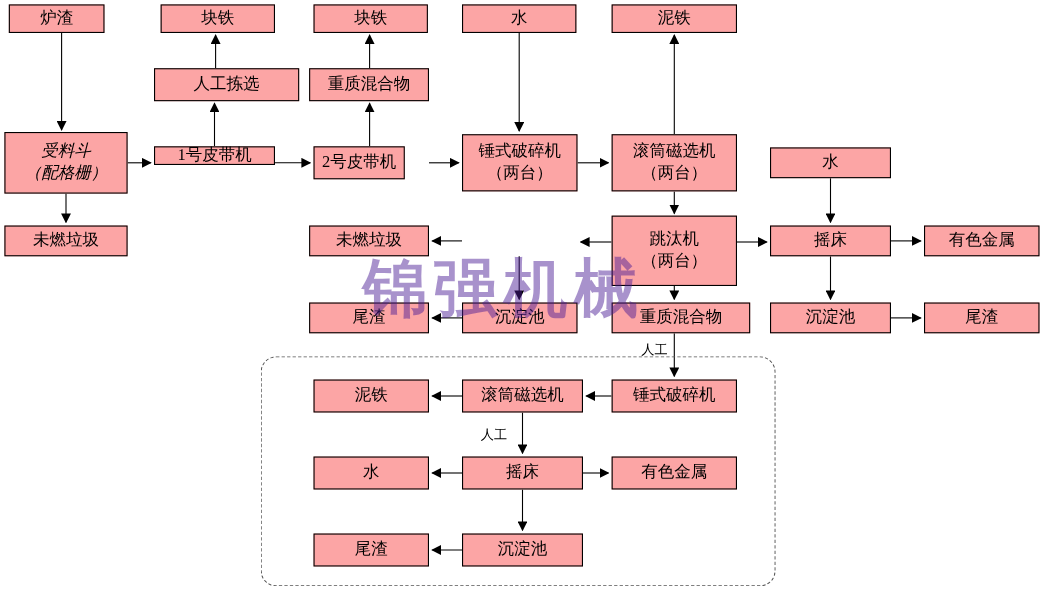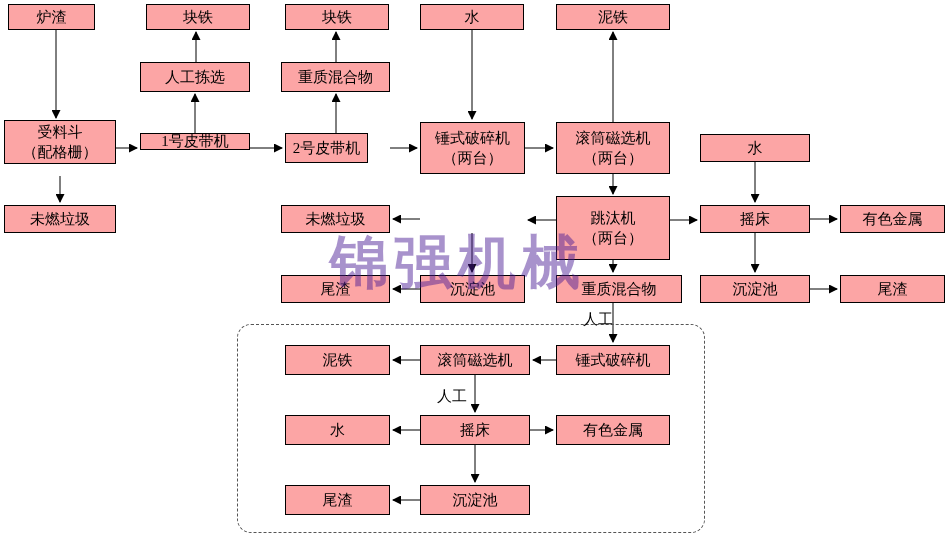--- a/index.html
+++ b/index.html
@@ -7,21 +7,21 @@
     position:relative; width:950px; height:537px; background:#ffffff;
     font-family:"Liberation Serif","DejaVu Serif",serif; color:#000;
     overflow:hidden;
   }
   .node {
     position:absolute; box-sizing:border-box; border:1px solid #000;
     background:#fca5a5; display:flex; align-items:center; justify-content:center;
     text-align:center; font-size:15px; line-height:1.35; white-space:pre-line;
     z-index:2;
   }
-  .annotation { position:absolute; font-size:15px; z-index:3; }
+  .annotation { position:absolute; font-size:12px; z-index:3; }
   .dashed-group {
     position:absolute; box-sizing:border-box; border:1px dashed #555;
     border-radius:14px; background:transparent; z-index:1;
   }
   svg.arrows { position:absolute; left:0; top:0; z-index:1; }
   .watermark {
     position:absolute; left:330px; top:224px; font-size:58px; font-weight:bold;
     color:#4c1d95; opacity:0.48; letter-spacing:6px; z-index:5;
     pointer-events:none; font-family:"Liberation Serif","DejaVu Serif",serif;
   }
@@ -73,24 +73,24 @@
   </svg>
 
   <div class="dashed-group" style="left:237px; top:324px; width:468px; height:209px;"></div>
 
   <div class="node" style="left:8px;   top:4px; width:87px;  height:26px;">炉渣</div>
   <div class="node" style="left:146px; top:4px; width:104px; height:26px;">块铁</div>
   <div class="node" style="left:285px; top:4px; width:104px; height:26px;">块铁</div>
   <div class="node" style="left:420px; top:4px; width:104px; height:26px;">水</div>
   <div class="node" style="left:556px; top:4px; width:114px; height:26px;">泥铁</div>
 
-  <div class="node" style="left:140px; top:62px; width:110px; height:30px;">人工拣选</div>
+  <div class="node" style="left:140px; top:62px; width:132px; height:30px;">人工拣选</div>
   <div class="node" style="left:281px; top:62px; width:109px; height:30px;">重质混合物</div>
 
-  <div class="node" style="left:4px;   top:120px; width:112px; height:44px;">受料斗
+  <div class="node" style="left:4px;   top:120px; width:112px; height:56px;font-style:italic;">受料斗
 （配格栅）</div>
   <div class="node" style="left:140px; top:133px; width:110px; height:17px;">1号皮带机</div>
   <div class="node" style="left:285px; top:133px; width:83px; height:30px;">2号皮带机</div>
   <div class="node" style="left:420px; top:122px; width:105px; height:52px;">锤式破碎机
 （两台）</div>
   <div class="node" style="left:556px; top:122px; width:114px; height:52px;">滚筒磁选机
 （两台）</div>
   <div class="node" style="left:700px; top:134px; width:110px; height:28px;">水</div>
 
   <div class="node" style="left:4px;   top:205px; width:112px; height:28px;">未燃垃圾</div>

